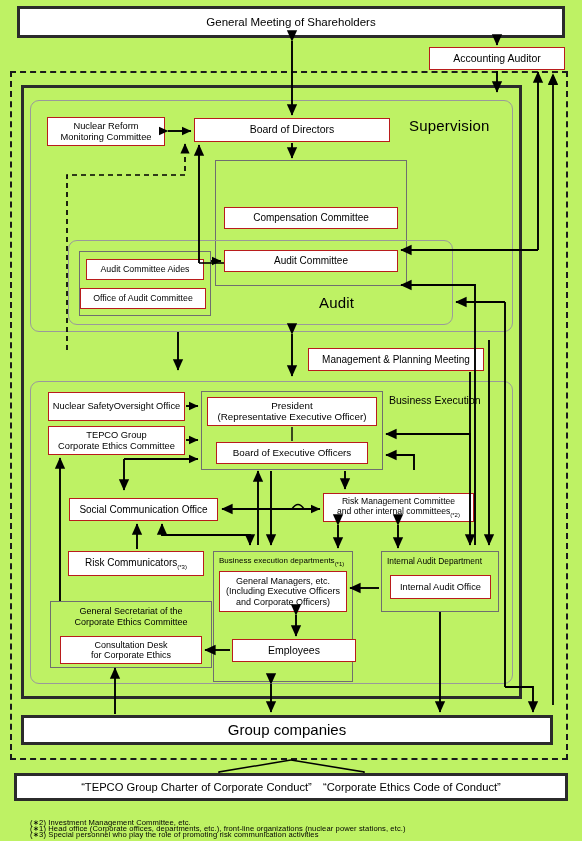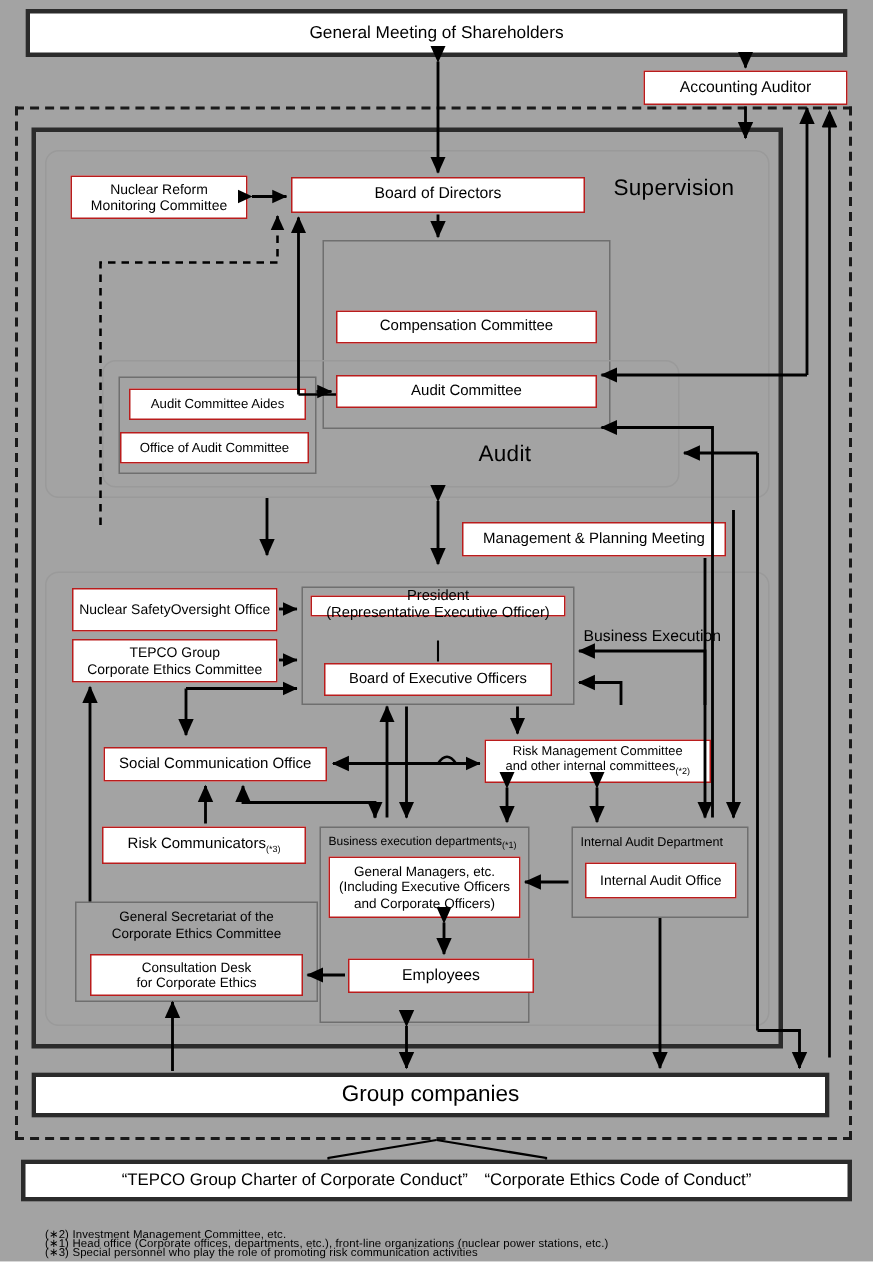--- a/index.html
+++ b/index.html
@@ -6,21 +6,21 @@
   body{
     font-family:"Liberation Sans","DejaVu Sans",sans-serif;
     color:#000;
     -webkit-font-smoothing:antialiased;
   }
   #stage{
     position:relative;
     width:582px;
     height:841px;
     overflow:hidden;
-    background:#a3a3a3;
+    background:#bef264;
   }
   
   .node{
     position:absolute;
     box-sizing:border-box;
     display:flex;
     align-items:center;
     justify-content:center;
     text-align:center;
     line-height:1.12;
@@ -123,36 +123,36 @@
   </div>
   <div class="node" style="left:80px;top:288px;width:126px;height:21px;font-size:8.8px;">
     <span>Office of Audit Committee</span>
   </div>
 
   <div class="node" style="left:308px;top:348px;width:176px;height:23px;font-size:10px;">
     <span>Management &amp; Planning Meeting</span>
   </div>
 
   <div class="grp" style="left:30px;top:381px;width:483px;height:303px;"></div>
-  <div class="sect mid" style="left:389px;top:394px;font-size:10.5px;margin-top:24px;">
+  <div class="sect mid" style="left:389px;top:394px;font-size:10.5px;">
     <span>Business Execution</span>
   </div>
 
   <div class="node" style="left:48px;top:392px;width:137px;height:29px;font-size:9.3px;">
     <span>Nuclear Safety</span>
     <span>Oversight Office</span>
   </div>
 
   <div class="node" style="left:48px;top:426px;width:137px;height:29px;font-size:9.3px;flex-direction:column;">
     <span>TEPCO Group</span>
     <span>Corporate Ethics Committee</span>
   </div>
 
   <div class="grp sq" style="left:201px;top:391px;width:182px;height:79px;border-color:#6f6f6f;"></div>
-  <div class="node" style="left:207px;top:397px;width:170px;height:14px;font-size:9.8px;flex-direction:column;">
+  <div class="node" style="left:207px;top:397px;width:170px;height:29px;font-size:9.8px;flex-direction:column;">
     <span>President</span>
     <span>(Representative Executive Officer)</span>
   </div>
   <div class="node" style="left:216px;top:442px;width:152px;height:22px;font-size:9.8px;">
     <span>Board of Executive Officers</span>
   </div>
 
   <div class="node" style="left:69px;top:498px;width:149px;height:23px;font-size:10px;">
     <span>Social Communication Office</span>
   </div>

